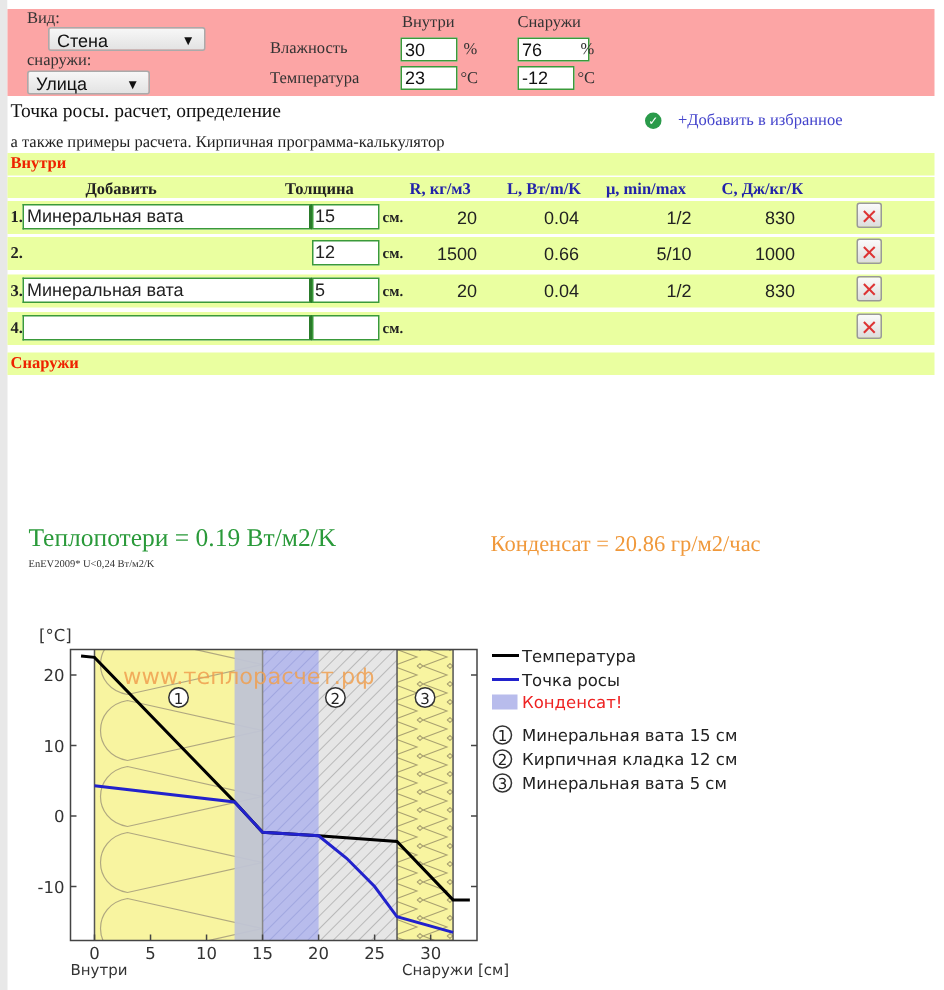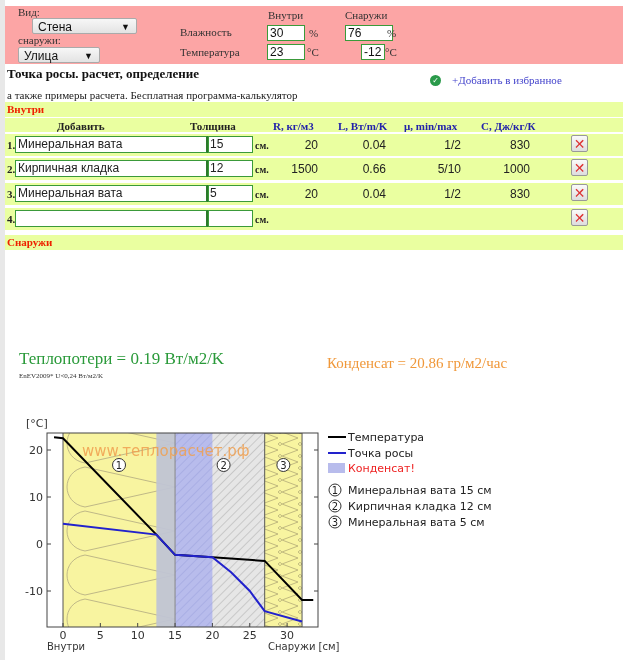--- a/index.html
+++ b/index.html
@@ -6,21 +6,21 @@
   body{width:629px;height:660px;background:#fff;position:relative;overflow:hidden;font-family:"Liberation Serif",serif;font-size:12px;color:#222;}
   .leftbar{position:absolute;left:0;top:0;width:5px;height:660px;background:#e8e8e8;}
   .topstrip{position:absolute;left:5px;top:0;width:624px;height:6px;background:#fff;}
   .params{position:absolute;left:5px;top:6px;width:618px;height:58px;background:#fca5a5;}
   .params .lbl{position:absolute;font-size:11px;color:#333;}
   .sel{position:absolute;height:16px;background:linear-gradient(#f7f7f7,#e3e3e3);border:1px solid #aaa;border-radius:2px;font-family:"Liberation Sans",sans-serif;font-size:12px;color:#111;padding-left:5px;line-height:16px;box-sizing:border-box;}
   .sel .arr{position:absolute;right:6px;top:0;font-size:9px;}
   .inp{position:absolute;height:16px;border:1px solid #3a9a3a;background:#fff;font-family:"Liberation Sans",sans-serif;font-size:12px;color:#111;line-height:14px;padding-left:2px;box-sizing:border-box;}
   .unit{position:absolute;font-size:11px;color:#333;}
   .legend-text{position:absolute;left:426px;top:8px;width:190px;font-size:11px;line-height:15px;color:#3333aa;}
-  .title{position:absolute;left:7px;top:66px;font-weight:bold;font-size:13px;color:#111;}
+  .title{position:absolute;left:7px;top:66px;font-weight:normal;font-size:13px;color:#111;}
   .subtitle{position:absolute;left:7px;top:89px;font-size:11px;color:#222;}
   .fav{position:absolute;left:430px;top:75px;font-size:11px;color:#4444cc;}
   .fav .chk{position:absolute;left:0;top:0;width:11px;height:11px;border-radius:50%;background:#2a9a4a;color:#fff;font-size:8px;line-height:11px;text-align:center;}
   .fav .txt{position:absolute;left:22px;top:-1px;white-space:nowrap;}
   .band{position:absolute;left:5px;width:618px;background:#eaffa0;}
   .redlbl{position:absolute;left:7px;font-weight:bold;font-size:11px;color:#ee2200;}
   .th{position:absolute;top:120px;font-weight:bold;font-size:11px;}
   .row{position:absolute;left:5px;width:618px;height:22px;background:#eaffa0;}
   .rownum{position:absolute;left:2px;top:5px;font-weight:bold;font-size:11px;}
   .matinp{position:absolute;left:10px;top:2px;width:193px;height:17px;border:1px solid #3a9a3a;background:#fff;font-family:"Liberation Sans",sans-serif;font-size:12px;line-height:15px;padding-left:2px;box-sizing:border-box;border-right:2px solid #2a7a2a;}
@@ -57,27 +57,27 @@
   <span class="lbl" style="left:175px;top:20px;">Влажность</span>
   <span class="lbl" style="left:175px;top:40px;">Температура</span>
 
   <div class="inp" style="left:262px;top:19px;width:38px;">30</div>
   <span class="unit" style="left:304px;top:21px;">%</span>
   <div class="inp" style="left:262px;top:38px;width:38px;">23</div>
   <span class="unit" style="left:302px;top:40px;">°C</span>
 
   <div class="inp" style="left:340px;top:19px;width:48px;">76</div>
   <span class="unit" style="left:382px;top:21px;">%</span>
-  <div class="inp" style="left:356px;top:38px;width:24px;">-12</div>
+  <div class="inp" style="left:340px;top:38px;width:38px;">-12</div>
   <span class="unit" style="left:380px;top:40px;">°C</span>
 
 </div>
 
 <div class="title">Точка росы. расчет, определение</div>
-<div class="subtitle">а также примеры расчета. Бесплатная программа-калькулятор</div>
+<div class="subtitle">а также примеры расчета. Кирпичная программа-калькулятор</div>
 <div class="fav">
   <span class="chk">✓</span>
   <span class="txt">+Добавить в избранное</span>
 </div>
 
 <div class="band" style="top:102px;height:15px;"></div>
 <span class="redlbl" style="top:103px;">Внутри</span>
 
 <div class="band" style="top:118px;height:14px;"></div>
 <span class="th" style="left:57px;color:#222;">Добавить</span>
@@ -94,21 +94,20 @@
   <span class="cm">см.</span>
   <span class="num" style="right:305px;">20</span>
   <span class="num" style="right:237px;">0.04</span>
   <span class="num" style="right:162px;">1/2</span>
   <span class="num" style="right:93px;">830</span>
   <div class="del"><span>✕</span></div>
 </div>
 
 <div class="row" style="top:158px;">
   <span class="rownum">2.</span>
-  <div class="matinp">Кирпичная кладка</div>
   <div class="thkinp">12</div>
   <span class="cm">см.</span>
   <span class="num" style="right:305px;">1500</span>
   <span class="num" style="right:237px;">0.66</span>
   <span class="num" style="right:162px;">5/10</span>
   <span class="num" style="right:93px;">1000</span>
   <div class="del"><span>✕</span></div>
 </div>
 
 <div class="row" style="top:183px;">

